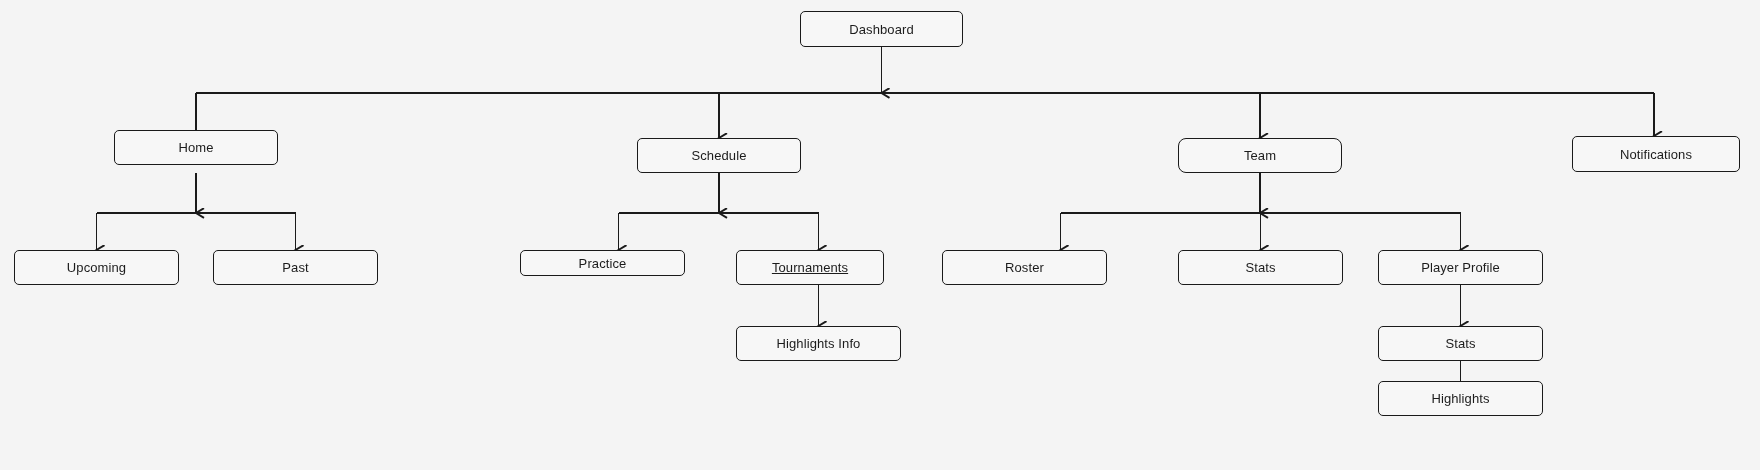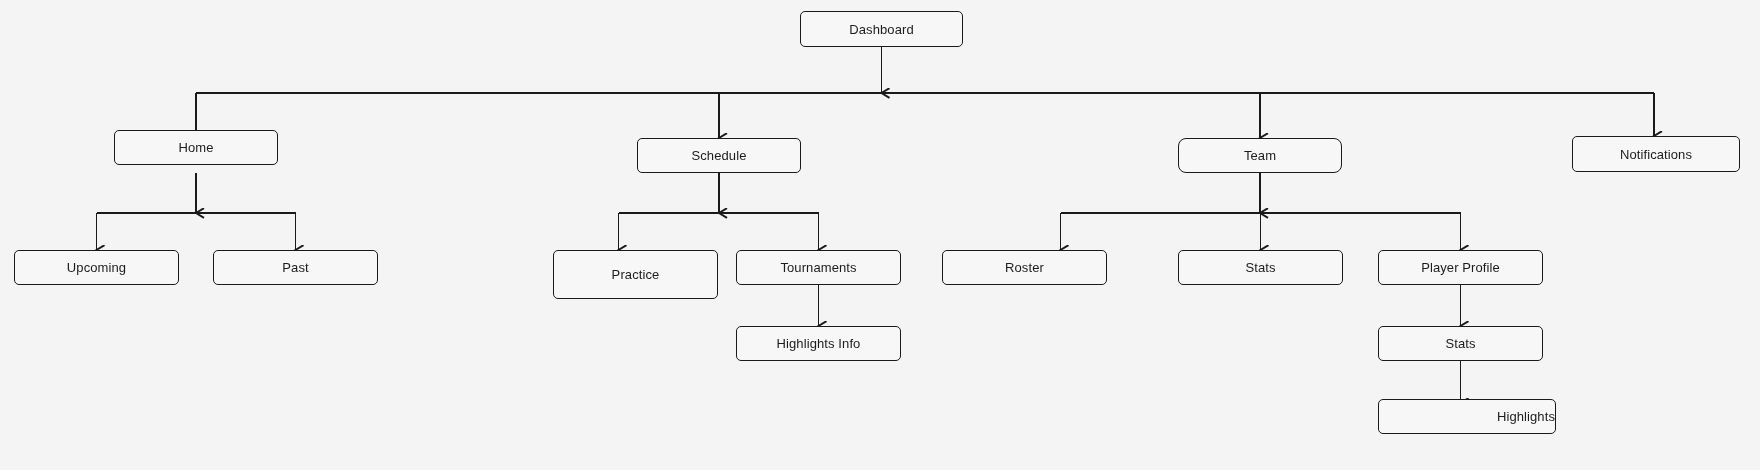--- a/index.html
+++ b/index.html
@@ -89,38 +89,38 @@
       </div>
       <div class="node" style="left: 1572px; top: 136px; width: 168px; height: 36px;">
         <span>Notifications</span>
       </div>
       <div class="node" style="left: 14px; top: 250px; width: 165px; height: 35px;">
         <span>Upcoming</span>
       </div>
       <div class="node" style="left: 213px; top: 250px; width: 165px; height: 35px;">
         <span>Past</span>
       </div>
-      <div class="node" style="left: 553px; top: 250px; width: 165px; height: 49px;">
+      <div class="node" style="left: 520px; top: 250px; width: 165px; height: 26px;">
         <span>Practice</span>
       </div>
-      <div class="node" style="left: 736px; top: 250px; width: 165px; height: 35px;">
+      <div class="node" style="left: 736px; top: 250px; width: 148px; height: 35px; text-decoration: underline;">
         <span>Tournaments</span>
       </div>
       <div class="node" style="left: 942px; top: 250px; width: 165px; height: 35px;">
         <span>Roster</span>
       </div>
       <div class="node" style="left: 1178px; top: 250px; width: 165px; height: 35px;">
         <span>Stats</span>
       </div>
       <div class="node" style="left: 1378px; top: 250px; width: 165px; height: 35px; justify-content: center;">
         <span>Player Profile</span>
       </div>
       <div class="node" style="left: 736px; top: 326px; width: 165px; height: 35px;">
         <span>Highlights Info</span>
       </div>
       <div class="node" style="left: 1378px; top: 326px; width: 165px; height: 35px;">
         <span>Stats</span>
       </div>
-      <div class="node" style="left: 1378px; top: 399px; width: 178px; height: 35px; justify-content: flex-end;">
+      <div class="node" style="left: 1378px; top: 381px; width: 165px; height: 35px;">
         <span>Highlights</span>
       </div>
     </div>
 </div>
 
 </body></html>

